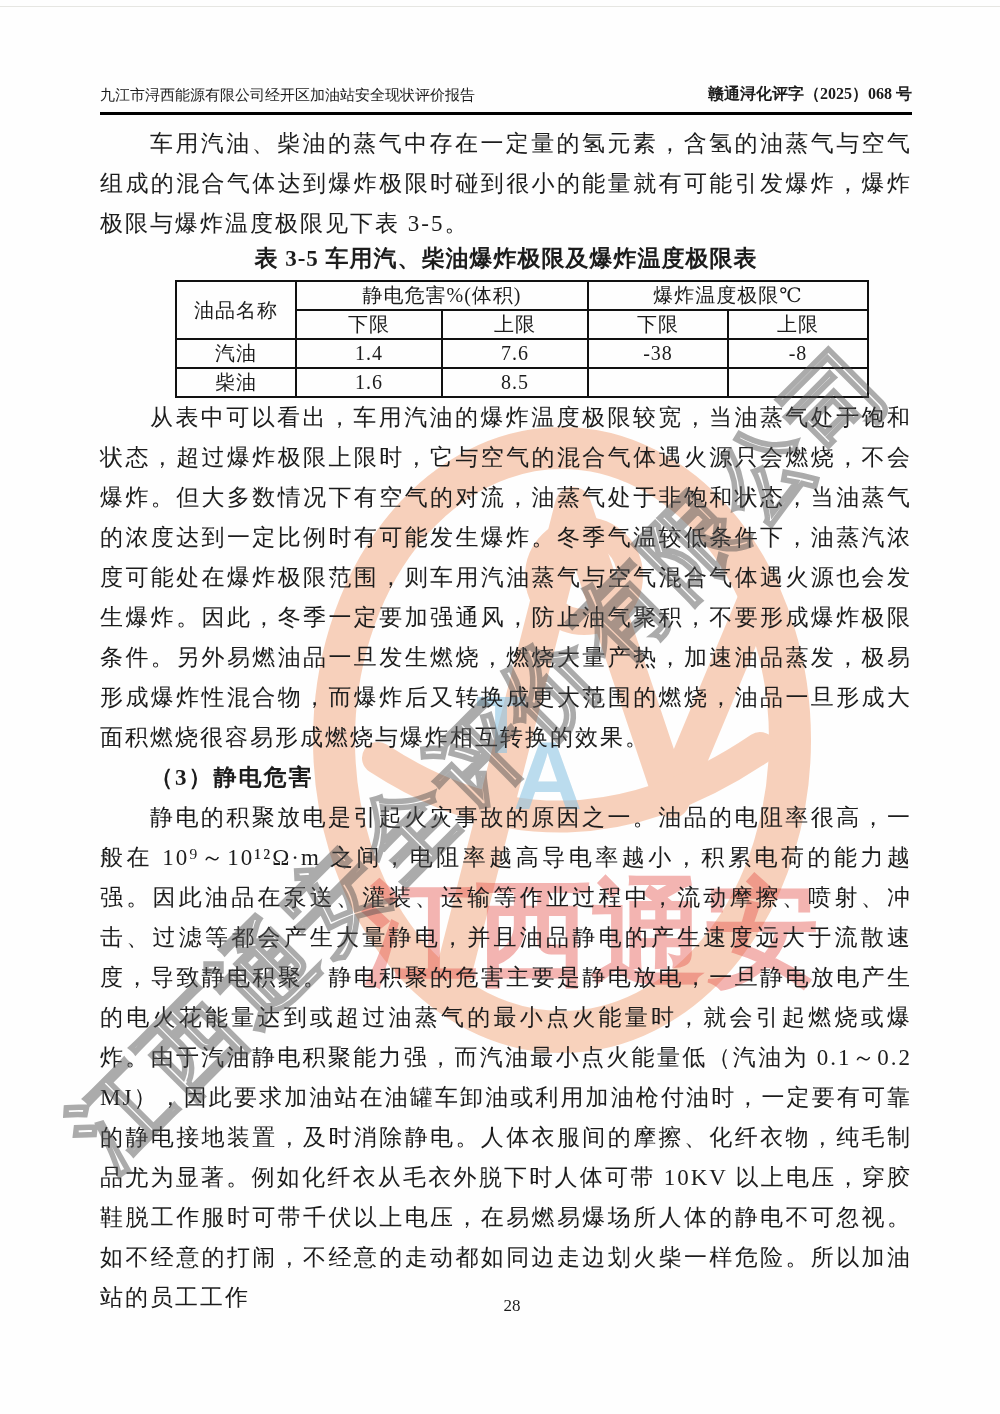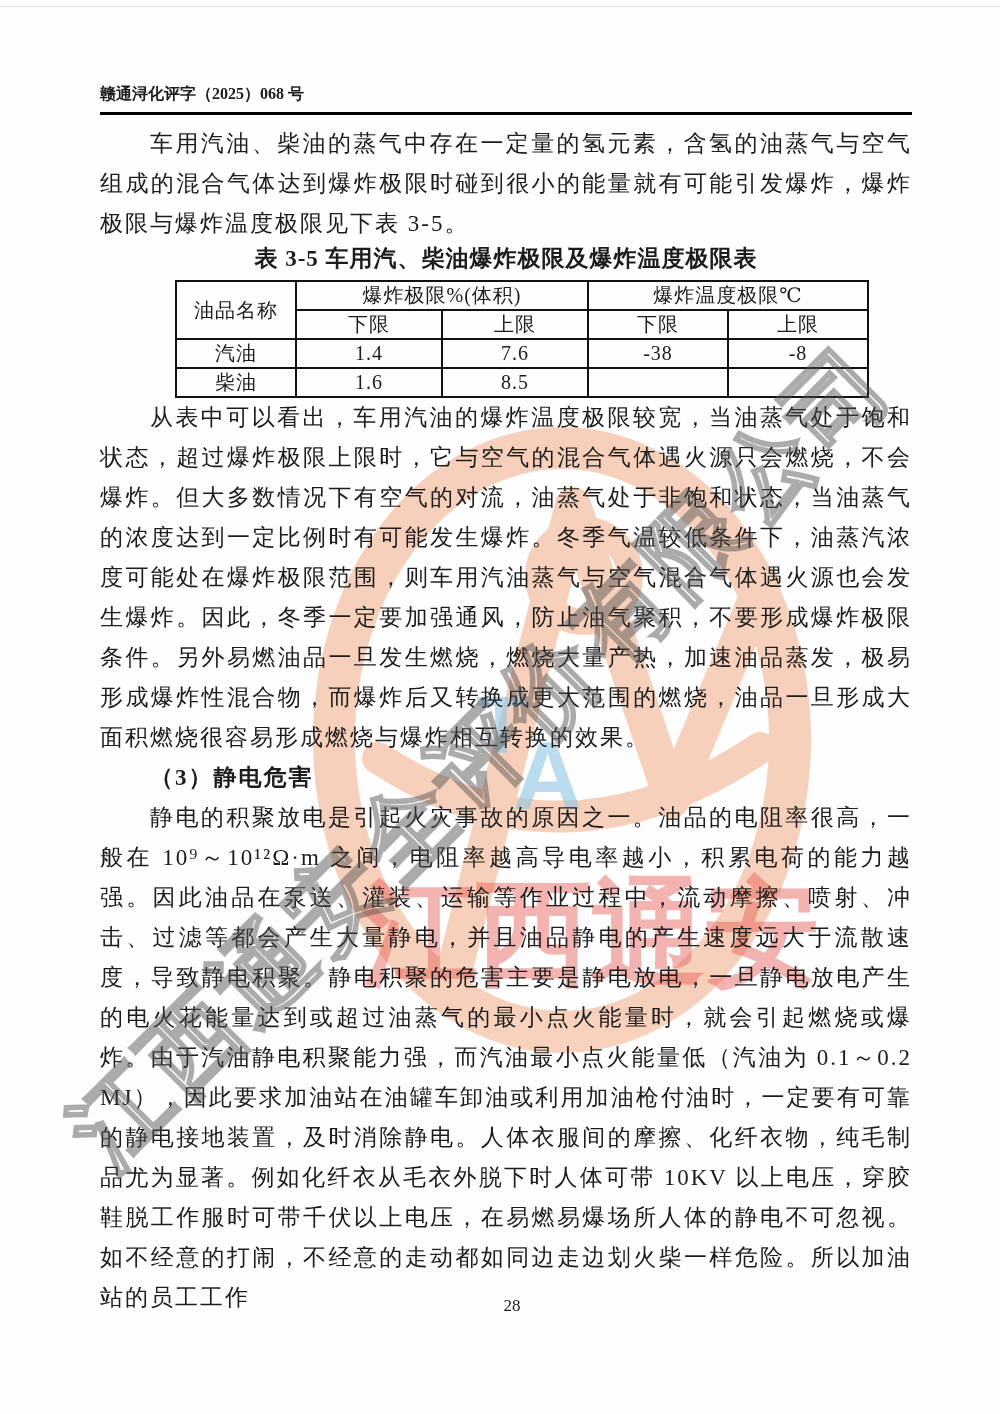--- a/index.html
+++ b/index.html
@@ -71,39 +71,40 @@
   <span class="wm-blue wm-blue-t">T</span>
   <span class="wm-blue wm-blue-a">A</span>
   <div class="wm-red">江西通安</div>
 </div>
 
 <div class="wm-diagonal">江西通安全评价有限公司</div>
 
 <div class="content">
 
   <div class="page-header">
+    <span class="left">九江市浔西能源有限公司经开区加油站安全现状评价报告</span>
     <span class="right">赣通浔化评字（2025）068 号</span>
   </div>
 
   <p class="para indent p1">车用汽油、柴油的蒸气中存在一定量的氢元素，含氢的油蒸气与空气组成的混合气体达到爆炸极限时碰到很小的能量就有可能引发爆炸，爆炸极限与爆炸温度极限见下表 3-5。</p>
 
   <div class="tbl-caption">表 3-5 车用汽、柴油爆炸极限及爆炸温度极限表</div>
 
   <table class="limits">
     <colgroup>
       <col style="width:120px">
         <col style="width:146px">
         <col style="width:146px">
       <col style="width:140px">
         <col style="width:140px">
     </colgroup>
     <tbody>
         <tr>
       <td rowspan="2">油品名称</td>
-      <td colspan="2">爆炸极限%(体积)</td>
+      <td colspan="2">静电危害%(体积)</td>
       <td colspan="2">爆炸温度极限℃</td>
     </tr>
     <tr>
       <td>下限</td>
       <td>上限</td>
       <td>下限</td>
       <td>上限</td>
     </tr>
     <tr>
       <td>汽油</td>

